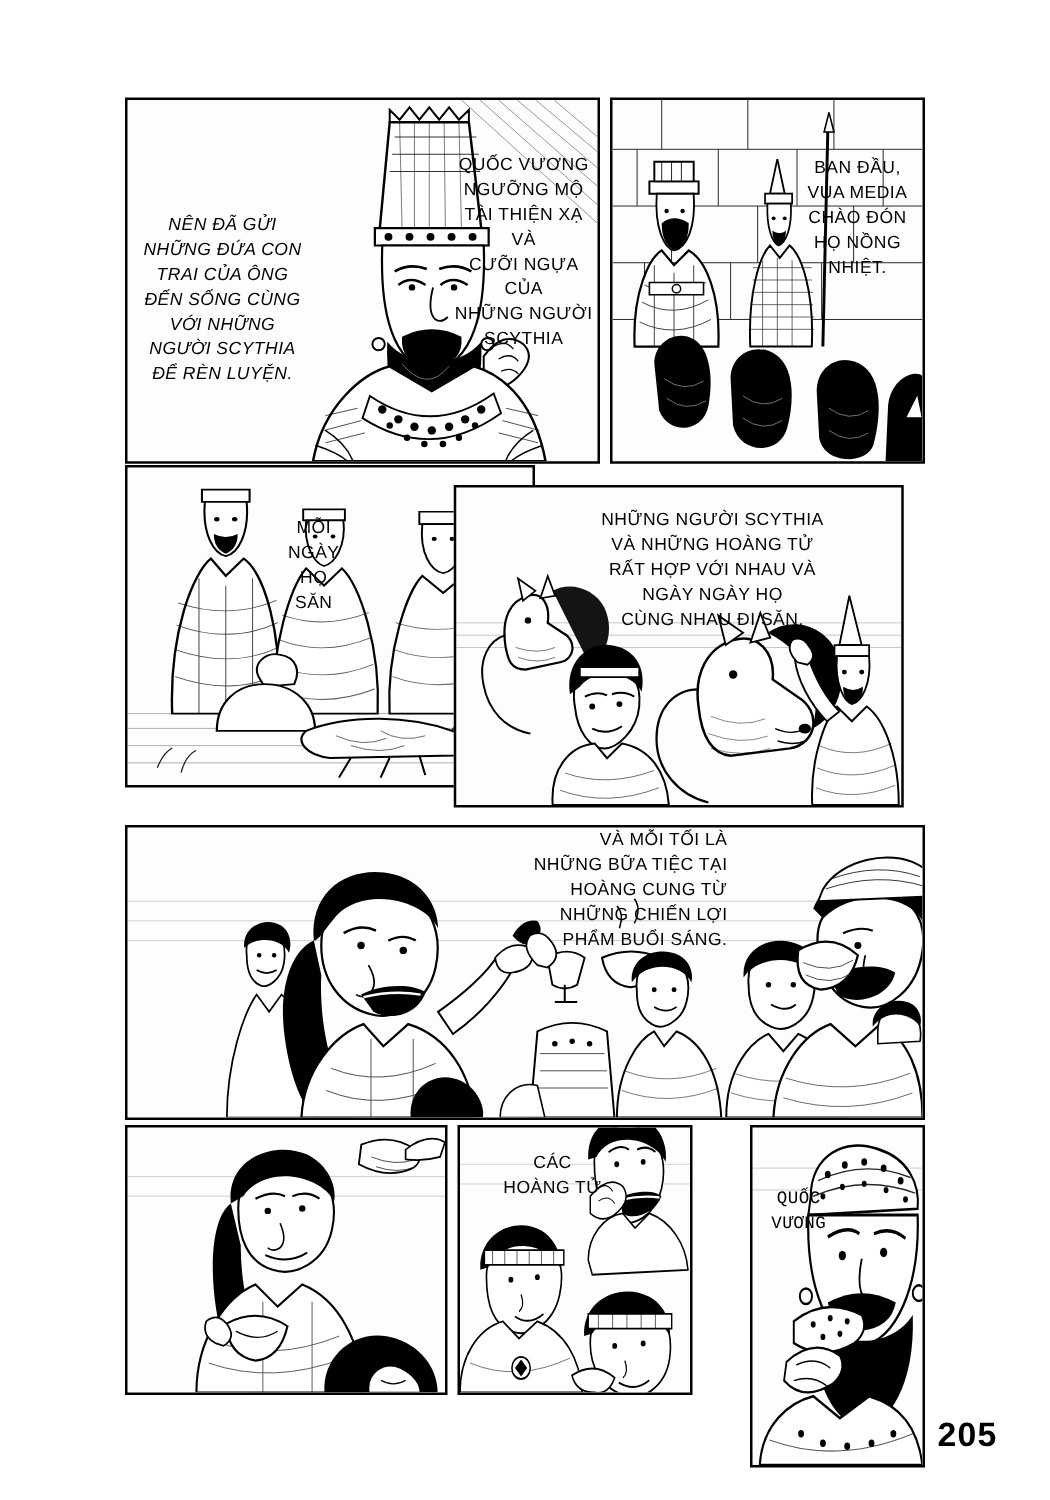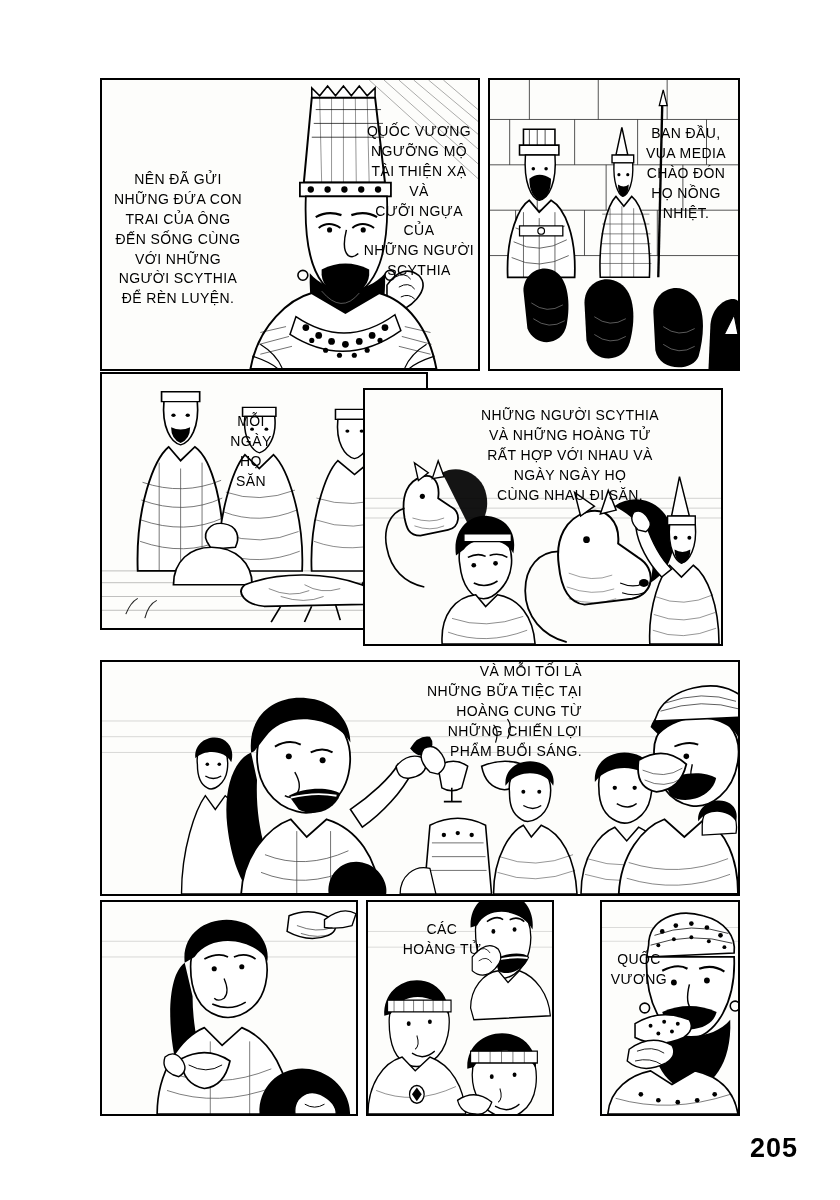--- a/index.html
+++ b/index.html
@@ -128,21 +128,21 @@
         <g stroke="#000" stroke-width="1.2" fill="none">
           <path d="M160 268 q16 10 22 24 M152 280 q18 6 26 13"></path>
           <path d="M328 268 q-16 10 -22 24 M336 280 q-18 6 -26 13"></path>
         </g>
         <g class="small" stroke="#000" stroke-width="0.8" opacity="0.7" fill="none">
           <path d="M306 250 l26 6 M303 260 l30 8 M300 270 l32 8"></path>
           <path d="M186 250 l-26 6 M189 260 l-30 8 M192 270 l-32 8"></path>
         </g>
       </svg>
     </div>
-    <div class="caption" style="left:10px; top:90px; width:132px;">NÊN ĐÃ GỬI
+    <div class="caption" style="left:10px; top:90px; width:132px;font-style:italic;">NÊN ĐÃ GỬI
 NHỮNG ĐỨA CON
 TRAI CỦA ÔNG
 ĐẾN SỐNG CÙNG
 VỚI NHỮNG
 NGƯỜI SCYTHIA
 ĐỂ RÈN LUYỆN.</div>
     <div class="caption" style="left:258px; top:42px; width:118px;">QUỐC VƯƠNG
 NGƯỠNG MỘ
 TÀI THIỆN XẠ VÀ
 CƯỠI NGỰA CỦA
@@ -540,21 +540,21 @@
         <path d="M162 190 q4 10 -2 14" stroke="#000" stroke-width="1.2" fill="none"></path>
         <path d="M156 208 q16 8 30 -2" stroke="#000" stroke-width="1.5" fill="none"></path>
 
         <path d="M110 202 q22 -12 42 2 q-6 14 -20 12 q-18 0 -22 -14 Z" fill="#fff" stroke="#000" stroke-width="1.5"></path>
       </svg>
     </div>
     <div class="caption" style="left:28px; top:18px; width:92px;">CÁC
 HOÀNG TỬ</div>
   </div>
 
-  <div class="panel" style="left:600px; top:900px; width:140px; height:216px;">
+  <div class="panel" style="left:600px; top:900px; width:140px; height:274px;font-family:Liberation Mono, monospace;">
     <div class="art">
       <svg viewBox="0 0 140 216" preserveAspectRatio="none">
         <g stroke="#000" stroke-width="0.5" opacity="0.28">
             <path d="M0 26 H140 M0 40 H140"></path>
           </g>
 
         <path d="M48 44 C48 18 76 6 104 14 C128 20 138 36 136 52 L46 56 Z" fill="#fff" stroke="#000" stroke-width="1.7"></path>
         <g stroke="#000" stroke-width="0.9" opacity="0.85" fill="none">
           <path d="M54 34 q38 -14 76 -2 M50 44 q42 -14 84 -2"></path>
         </g>

